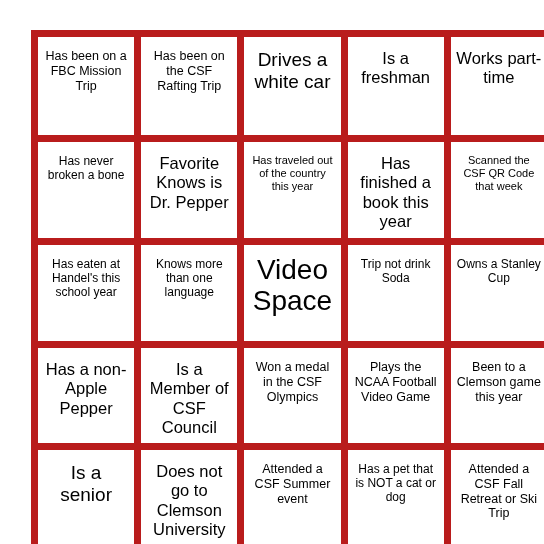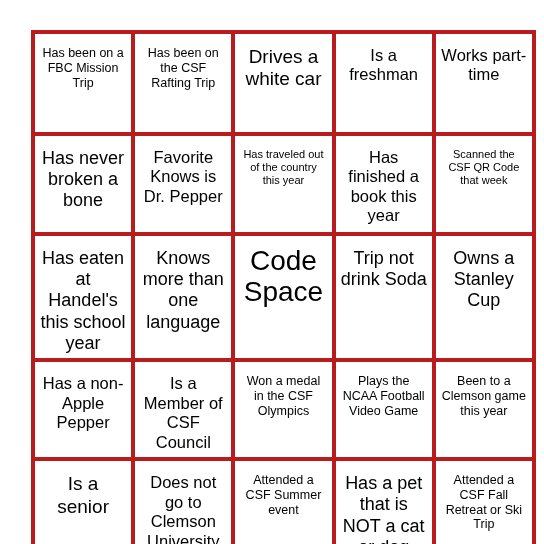--- a/index.html
+++ b/index.html
@@ -19,21 +19,21 @@
     left: 31px;
     top: 30px;
     width: 481px;
     height: 481px;
     border-collapse: collapse;
     table-layout: fixed;
     background: #ffffff;
   }
 
   #bingo-card td {
-    border: 4px solid #b91c1c;
+    border: 7px solid #b91c1c;
     width: 96.2px;
     padding: 0;
     vertical-align: top;
     background: #ffffff;
     overflow: hidden;
   }
 
   .cell-inner {
     padding: 12px 5px 4px 5px;
     text-align: center;
@@ -45,21 +45,21 @@
   
   tr.row-1 td { height: 98px; }
   tr.row-2 td { height: 96px; }
   tr.row-3 td { height: 96px; }
   tr.row-4 td { height: 95px; }
   tr.row-5 td { height: 96px; }
 
   
   .fs-xs   { font-size: 11px; }
   .fs-sm   { font-size: 12.5px; }
-  .fs-md   { font-size: 18px; text-align: center; }
+  .fs-md   { font-size: 12px; text-align: center; }
   .fs-lg   { font-size: 16.5px; }
   .fs-xl   { font-size: 19px; }
   .fs-free { font-size: 28px; line-height: 1.12; padding-top: 9px; }
 </style>
 </head>
 <body>
 
 <table id="bingo-card">
   <tbody>
     <tr class="row-1">
@@ -97,21 +97,21 @@
         </td>
     </tr>
     <tr class="row-3">
       <td>
           <div class="cell-inner fs-md">Has eaten at Handel's this school year</div>
         </td>
       <td>
           <div class="cell-inner fs-md">Knows more than one language</div>
         </td>
       <td>
-          <div class="cell-inner fs-free">Code Space</div>
+          <div class="cell-inner fs-free">Video Space</div>
         </td>
       <td>
           <div class="cell-inner fs-md">Trip not drink Soda</div>
         </td>
       <td>
           <div class="cell-inner fs-md">Owns a Stanley Cup</div>
         </td>
     </tr>
     <tr class="row-4">
       <td>

